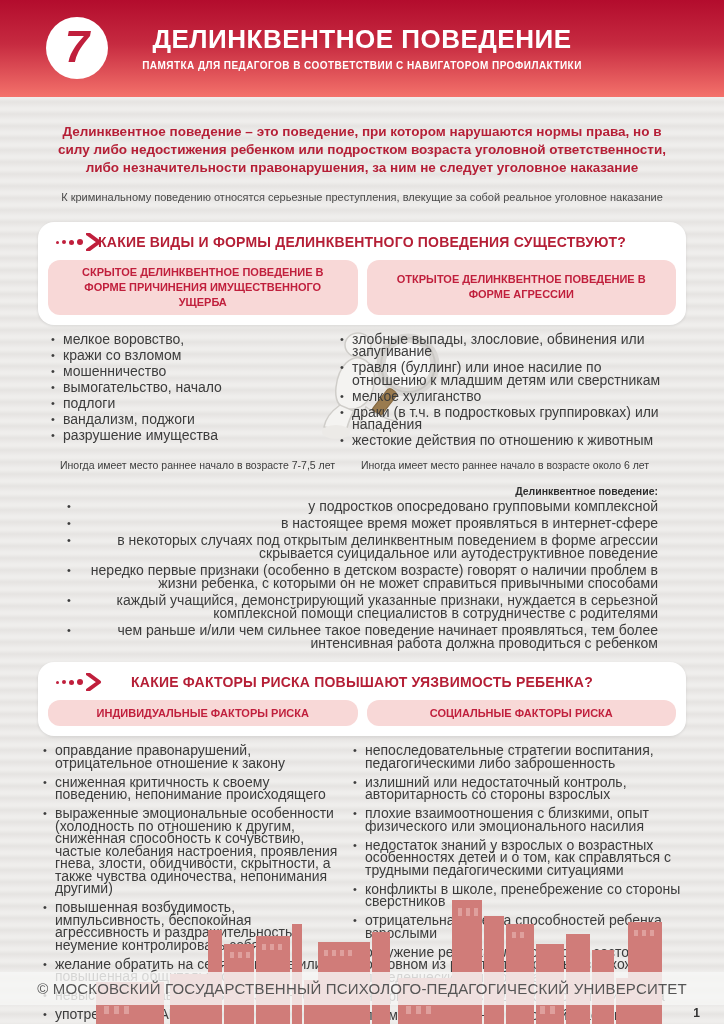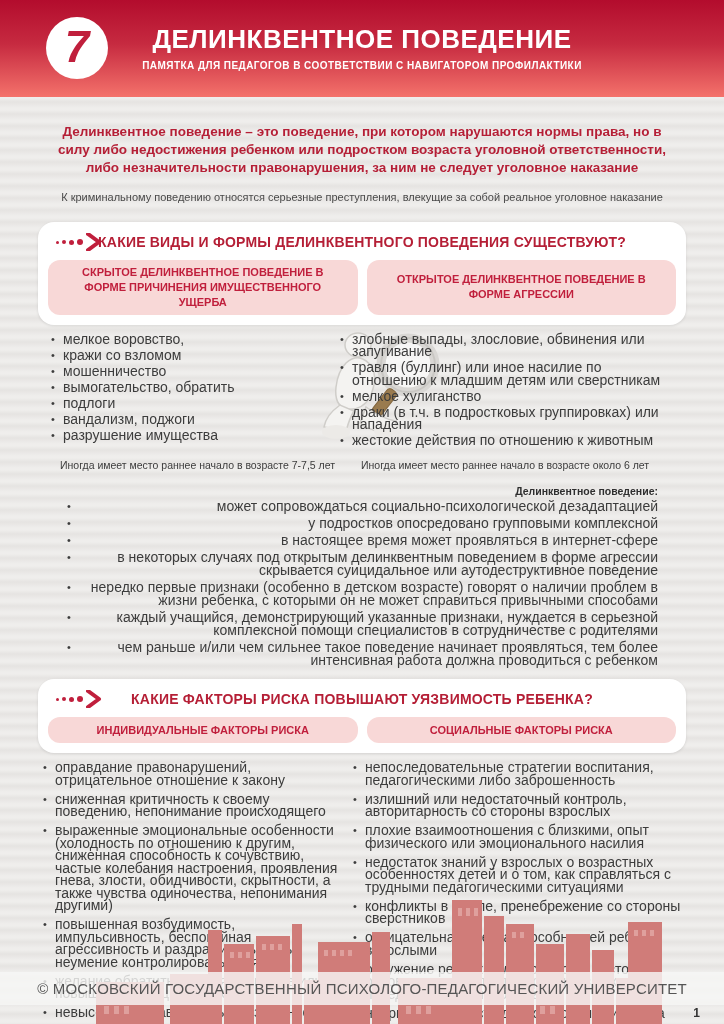--- a/index.html
+++ b/index.html
@@ -155,21 +155,21 @@
         <div class="pink-box tall">СКРЫТОЕ ДЕЛИНКВЕНТНОЕ ПОВЕДЕНИЕ В ФОРМЕ ПРИЧИНЕНИЯ ИМУЩЕСТВЕННОГО УЩЕРБА</div>
         <div class="pink-box tall">ОТКРЫТОЕ ДЕЛИНКВЕНТНОЕ ПОВЕДЕНИЕ В ФОРМЕ АГРЕССИИ</div>
       </div>
     </div>
 
     <div class="cols-1">
       <ul class="blist col-left">
           <li>мелкое воровство,</li>
           <li>кражи со взломом</li>
           <li>мошенничество</li>
-          <li>вымогательство, обратить</li>
+          <li>вымогательство, начало</li>
           <li>подлоги</li>
           <li>вандализм, поджоги</li>
           <li>разрушение имущества</li>
         </ul>
       <svg class="figure-illustration" viewBox="0 0 140 122">
         <circle cx="92" cy="38" r="27" fill="rgba(255,255,255,0.55)" stroke="#d9d7d4" stroke-width="9"></circle>
         <circle cx="92" cy="38" r="27" fill="none" stroke="#c9c7c3" stroke-width="2"></circle>
         <rect x="63" y="60" width="11" height="30" rx="4" transform="rotate(38 68 75)" fill="#9a7b4f" stroke="#83663e" stroke-width="1"></rect>
         <ellipse cx="42" cy="18" rx="13" ry="12" fill="#f4f3f1" stroke="#cfcdc9" stroke-width="1.5"></ellipse>
         <path d="M30 36 Q44 24 56 40 Q62 52 54 70 Q46 84 30 82 Q18 78 20 60 Q22 44 30 36 Z" fill="#f4f3f1" stroke="#cfcdc9" stroke-width="1.5"></path>
@@ -188,21 +188,20 @@
     </div>
 
     <div class="notes-row">
       <div class="note note-left">Иногда имеет место раннее начало в возрасте 7-7,5 лет</div>
       <div class="note note-right">Иногда имеет место раннее начало в возрасте около 6 лет</div>
     </div>
 
     <div class="bold-block">
       <div class="bold-block-title">Делинквентное поведение:</div>
       <ul class="blist">
-          <li>может сопровождаться социально-психологической дезадаптацией</li>
           <li>у подростков опосредовано групповыми комплексной</li>
           <li>в настоящее время может проявляться в интернет-сфере</li>
           <li>в некоторых случаях под открытым делинквентным поведением в форме агрессии скрывается суицидальное или аутодеструктивное поведение</li>
           <li>нередко первые признаки (особенно в детском возрасте) говорят о наличии проблем в жизни ребенка, с которыми он не может справиться привычными способами</li>
           <li>каждый учащийся, демонстрирующий указанные признаки, нуждается в серьезной комплексной помощи специалистов в сотрудничестве с родителями</li>
           <li>чем раньше и/или чем сильнее такое поведение начинает проявляться, тем более интенсивная работа должна проводиться с ребенком</li>
         </ul>
     </div>
 
     <div class="card card-2">

